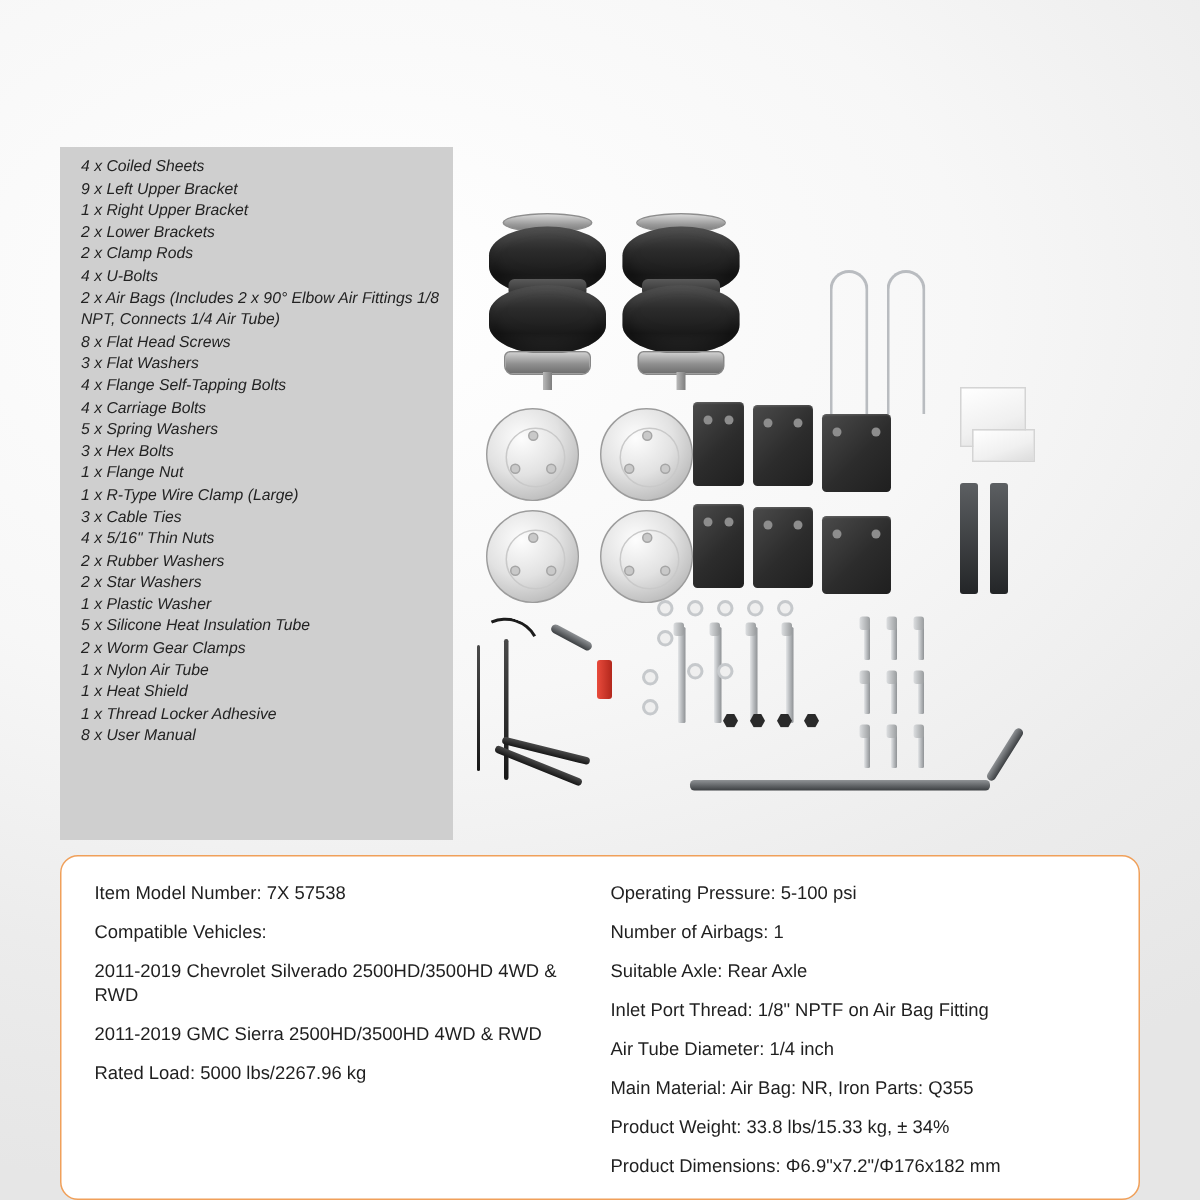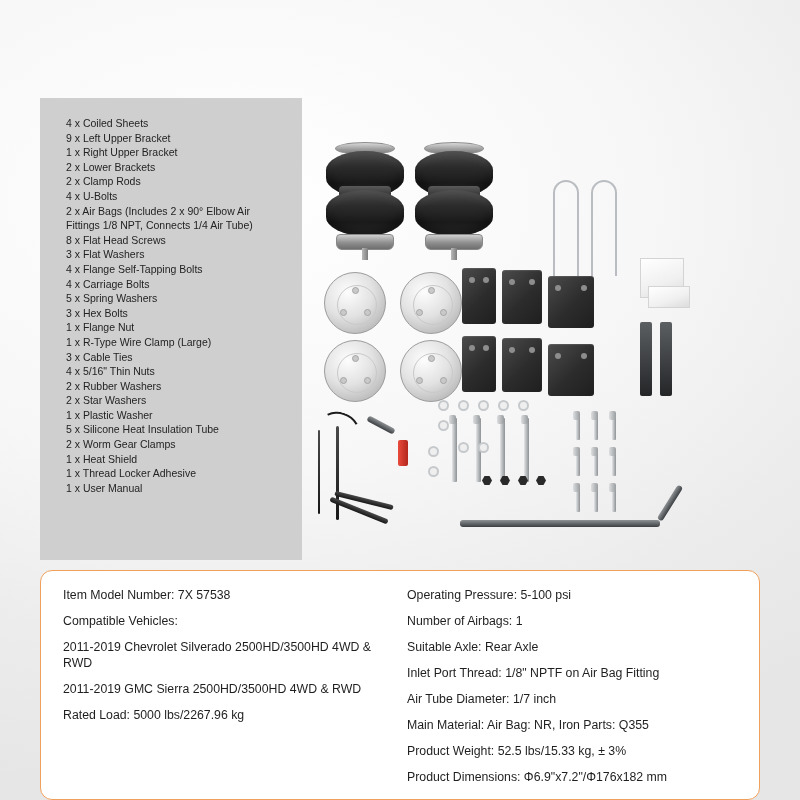--- a/index.html
+++ b/index.html
@@ -23,22 +23,23 @@
     position: absolute;
     left: 40px;
     top: 98px;
     width: 262px;
     height: 462px;
     background: #cfcfcf;
     padding: 6px 8px 6px 14px;
   }
   .parts-list {
     list-style: none;
-    margin: 12px;
+    margin: 0;
     padding: 0;
+    font-style: italic;
   }
   .parts-list li {
     font-size: 10.5px;
     line-height: 14.6px;
     color: #232323;
     white-space: normal;
   }
   
   .illus {
     position: absolute;
@@ -253,23 +254,24 @@
       <li>3 x Hex Bolts</li>
       <li>1 x Flange Nut</li>
       <li>1 x R-Type Wire Clamp (Large)</li>
       <li>3 x Cable Ties</li>
       <li>4 x 5/16" Thin Nuts</li>
       <li>2 x Rubber Washers</li>
       <li>2 x Star Washers</li>
       <li>1 x Plastic Washer</li>
       <li>5 x Silicone Heat Insulation Tube</li>
       <li>2 x Worm Gear Clamps</li>
+      <li>1 x Nylon Air Tube</li>
       <li>1 x Heat Shield</li>
       <li>1 x Thread Locker Adhesive</li>
-      <li>1 x User Manual</li>
+      <li>8 x User Manual</li>
     </ul>
   </div>
 
   <div class="illus">
 
     <div class="airbag" style="left:16px; top:42px;">
       <div class="cap"></div>
       <div class="lobe top"></div>
       <div class="waist"></div>
       <div class="lobe bot"></div>
@@ -398,20 +400,20 @@
       <p>Compatible Vehicles:</p>
       <p>2011-2019 Chevrolet Silverado 2500HD/3500HD 4WD &amp; RWD</p>
       <p>2011-2019 GMC Sierra 2500HD/3500HD  4WD &amp; RWD</p>
       <p>Rated Load: 5000 lbs/2267.96 kg</p>
     </div>
     <div class="spec-col right">
       <p>Operating Pressure: 5-100 psi</p>
       <p>Number of Airbags: 1</p>
       <p>Suitable Axle: Rear Axle</p>
       <p>Inlet Port Thread: 1/8" NPTF on Air Bag Fitting</p>
-      <p>Air Tube Diameter: 1/7 inch</p>
+      <p>Air Tube Diameter: 1/4 inch</p>
       <p>Main Material: Air Bag: NR, Iron Parts: Q355</p>
-      <p>Product Weight: 52.5 lbs/15.33 kg, ± 3%</p>
+      <p>Product Weight: 33.8 lbs/15.33 kg, ± 34%</p>
       <p>Product Dimensions: Φ6.9"x7.2"/Φ176x182 mm</p>
     </div>
   </div>
 
 </div>
 
 </body></html>

